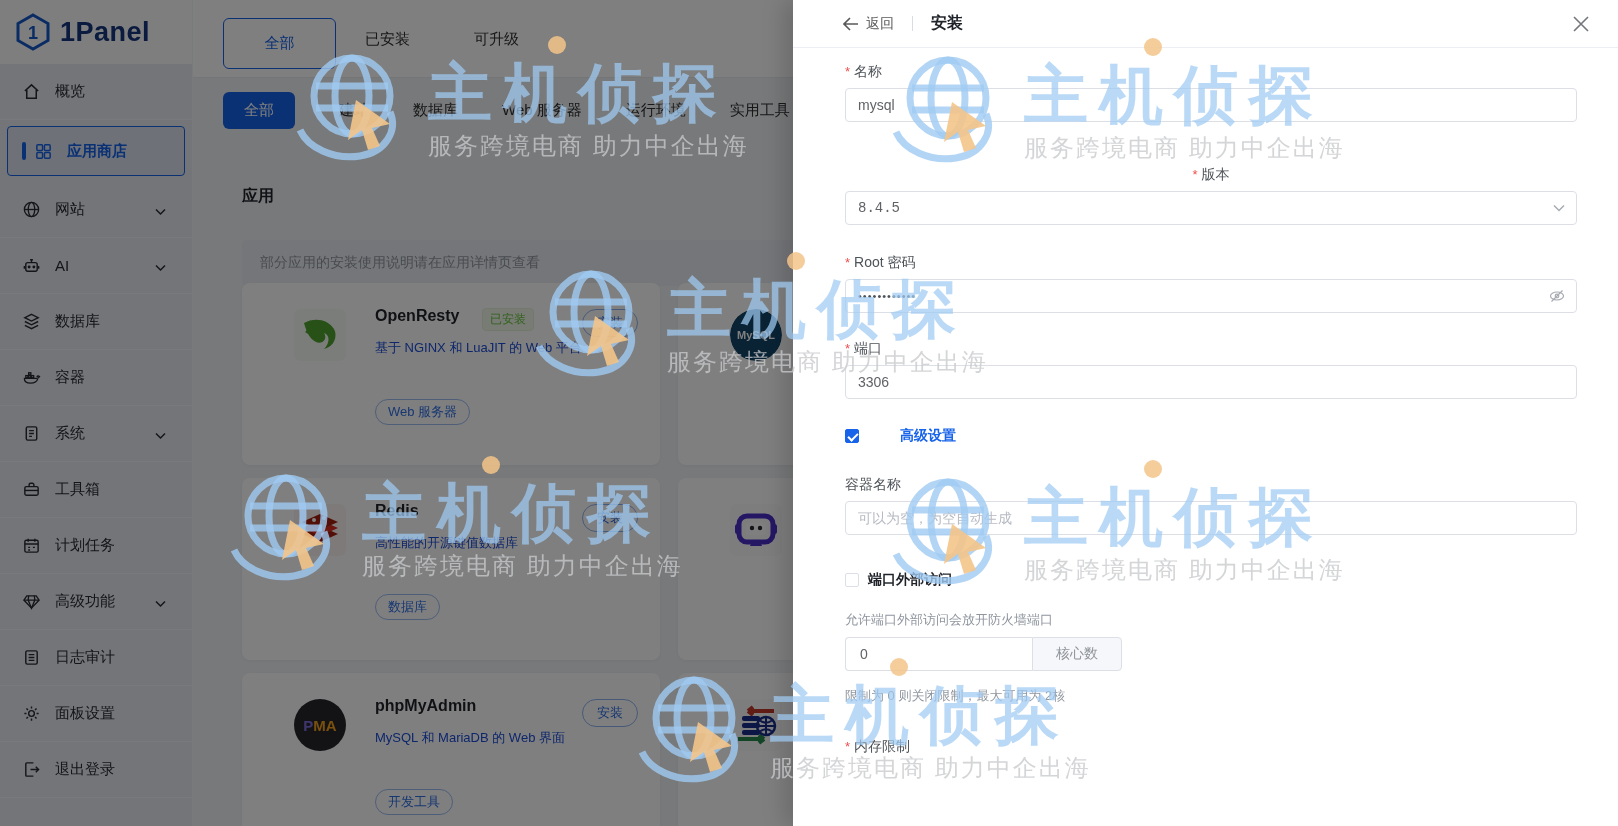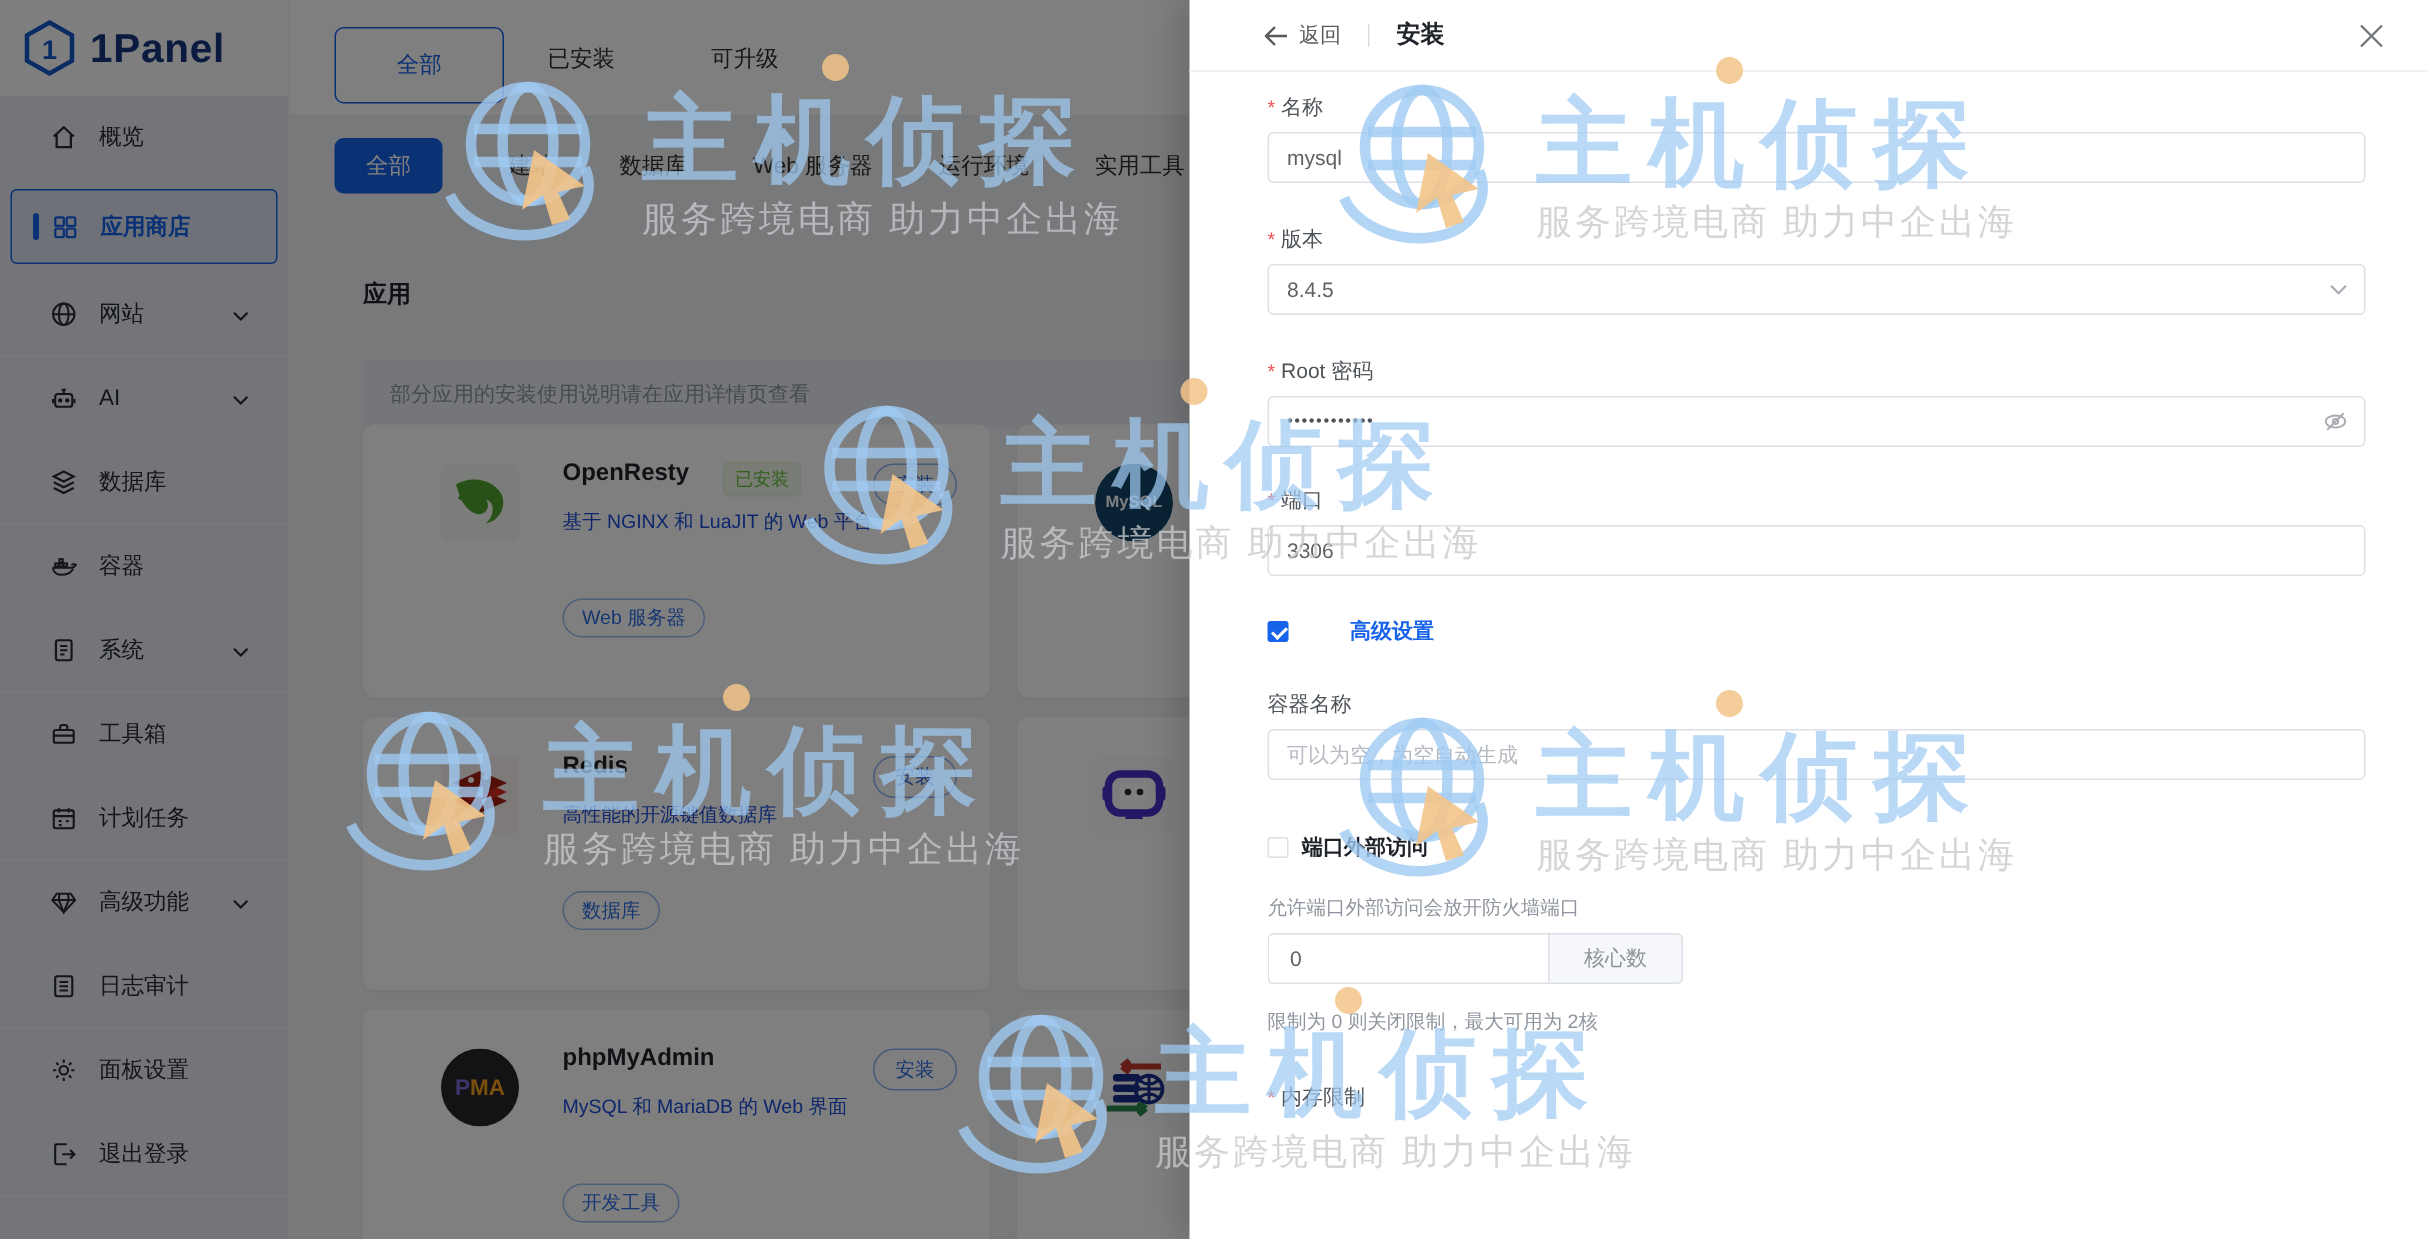--- a/index.html
+++ b/index.html
@@ -4,21 +4,21 @@
 <style>
   html,body{margin:0;padding:0;background:#333;}
   *{box-sizing:border-box;font-family:"Liberation Sans","DejaVu Sans",sans-serif;}
   .stage{position:relative;width:1618px;height:826px;overflow:hidden;background:#f0f2f5;}
 
   
   .sidebar{position:absolute;left:0;top:0;width:193px;height:826px;background:#e7ebf2;border-right:1px solid #f2f4f8;}
   .logo-row{height:64px;background:#fdfdfe;display:flex;align-items:center;padding-left:14px;}
   .logo-text{font-size:27px;font-weight:bold;color:#17357e;margin-left:8px;letter-spacing:.5px;}
   .menu{padding-top:0;}
-  .menu-item{position:relative;height:56px;display:flex;align-items:center;padding-left:33px;color:#272b33;font-size:15px;border-bottom:1px solid rgba(255,255,255,.4);cursor:pointer;}
+  .menu-item{position:relative;height:56px;display:flex;align-items:center;padding-left:22px;color:#272b33;font-size:15px;border-bottom:1px solid rgba(255,255,255,.4);cursor:pointer;}
   .menu-item .mi-icon{width:19px;height:19px;margin-right:14px;flex:0 0 auto;display:flex;align-items:center;justify-content:center;}
   .menu-item svg{stroke:#272b33;}
   .menu-item .chev{position:absolute;right:26px;top:50%;transform:translateY(-50%);}
   .menu-item.active{margin:6px 7px;height:50px;border:1px solid #1763ea;border-radius:4px;background:rgba(23,99,234,.05);padding-left:14px;color:#1763ea;font-weight:bold;}
   .menu-item.active svg{stroke:#1763ea;}
   .active-bar{width:4px;height:18px;background:#1763ea;border-radius:2px;margin-right:8px;}
 
   
   .main{position:absolute;left:193px;top:0;right:0;height:826px;background:#f0f2f5;}
   .topbar{height:78px;background:#ffffff;border-bottom:1px solid #e8eaef;position:relative;}
@@ -57,21 +57,21 @@
   .drawer-title{font-size:16px;font-weight:bold;color:#1f2329;}
   .drawer-close{margin-left:auto;cursor:pointer;display:flex;}
   .drawer-body{padding:14px 41px 0 52px;}
   .f-label{font-size:14px;color:#4e5358;height:18px;line-height:18px;}
   .f-label .req{color:#f04f4f;margin-right:4px;font-size:13px;}
   .f-input{position:relative;margin-top:8px;height:34px;border:1px solid #dcdfe6;border-radius:4px;background:#fff;display:flex;align-items:center;padding:0 12px;}
   .f-input input{border:none;outline:none;width:100%;font-size:14px;color:#606266;background:transparent;padding:0;}
   .f-input input::placeholder{color:#b6bac2;}
   .f-input .suffix{position:absolute;right:11px;top:50%;transform:translateY(-50%);display:flex;color:#a8abb2;}
   .f-input.pwd input{font-size:11px;letter-spacing:1px;color:#4e5358;}
-  .sel-value{font-size:14px;color:#606266;}
+  .sel-value{font-size:14px;color:#606266;font-family:Liberation Mono, monospace;}
   .chk-row{display:flex;align-items:center;cursor:pointer;}
   .chk-box{width:14px;height:14px;border:1px solid #dcdfe6;border-radius:2px;background:#fff;position:relative;flex:0 0 auto;}
   .chk-box.checked{background:#1763ea;border-color:#1763ea;}
   .chk-box.checked::after{content:"";position:absolute;left:4px;top:1px;width:4px;height:8px;border:solid #fff;border-width:0 2px 2px 0;transform:rotate(45deg);}
   .chk-label{margin-left:9px;font-size:14px;font-weight:bold;color:#1f2329;}
   .chk-label.blue{color:#1763ea;margin-left:41px;}
   .help-text{font-size:13px;color:#8f959e;}
   .input-group{display:flex;margin-top:8px;height:34px;width:277px;}
   .input-group .gi{flex:1;border:1px solid #dcdfe6;border-right:none;border-radius:4px 0 0 4px;display:flex;align-items:center;padding:0 12px;}
   .input-group .gi input{border:none;outline:none;width:100%;font-size:14px;color:#606266;}
@@ -378,21 +378,21 @@
       </span>
     </div>
 
     <div class="drawer-body">
 
       <div class="f-label"><span class="req">*</span><span>名称</span></div>
       <div class="f-input">
         <input type="text" value="mysql" style="">
       </div>
 
-      <div class="f-label" style="margin-top:28px;"><span class="req">*</span><span>版本</span></div>
+      <div class="f-label" style="margin-top:43px;text-align:center;"><span class="req">*</span><span>版本</span></div>
       <div class="f-input">
         <span class="sel-value">8.4.5</span>
         <span class="suffix">
           <svg width="12" height="8" viewBox="0 0 12 8" fill="none" stroke="#a8abb2" stroke-width="1.5">
               <path d="M1 1.5 L6 6.5 L11 1.5"></path>
             </svg>
         </span>
       </div>
 
       <div class="f-label" style="margin-top:28px;"><span class="req">*</span><span>Root 密码</span></div>

